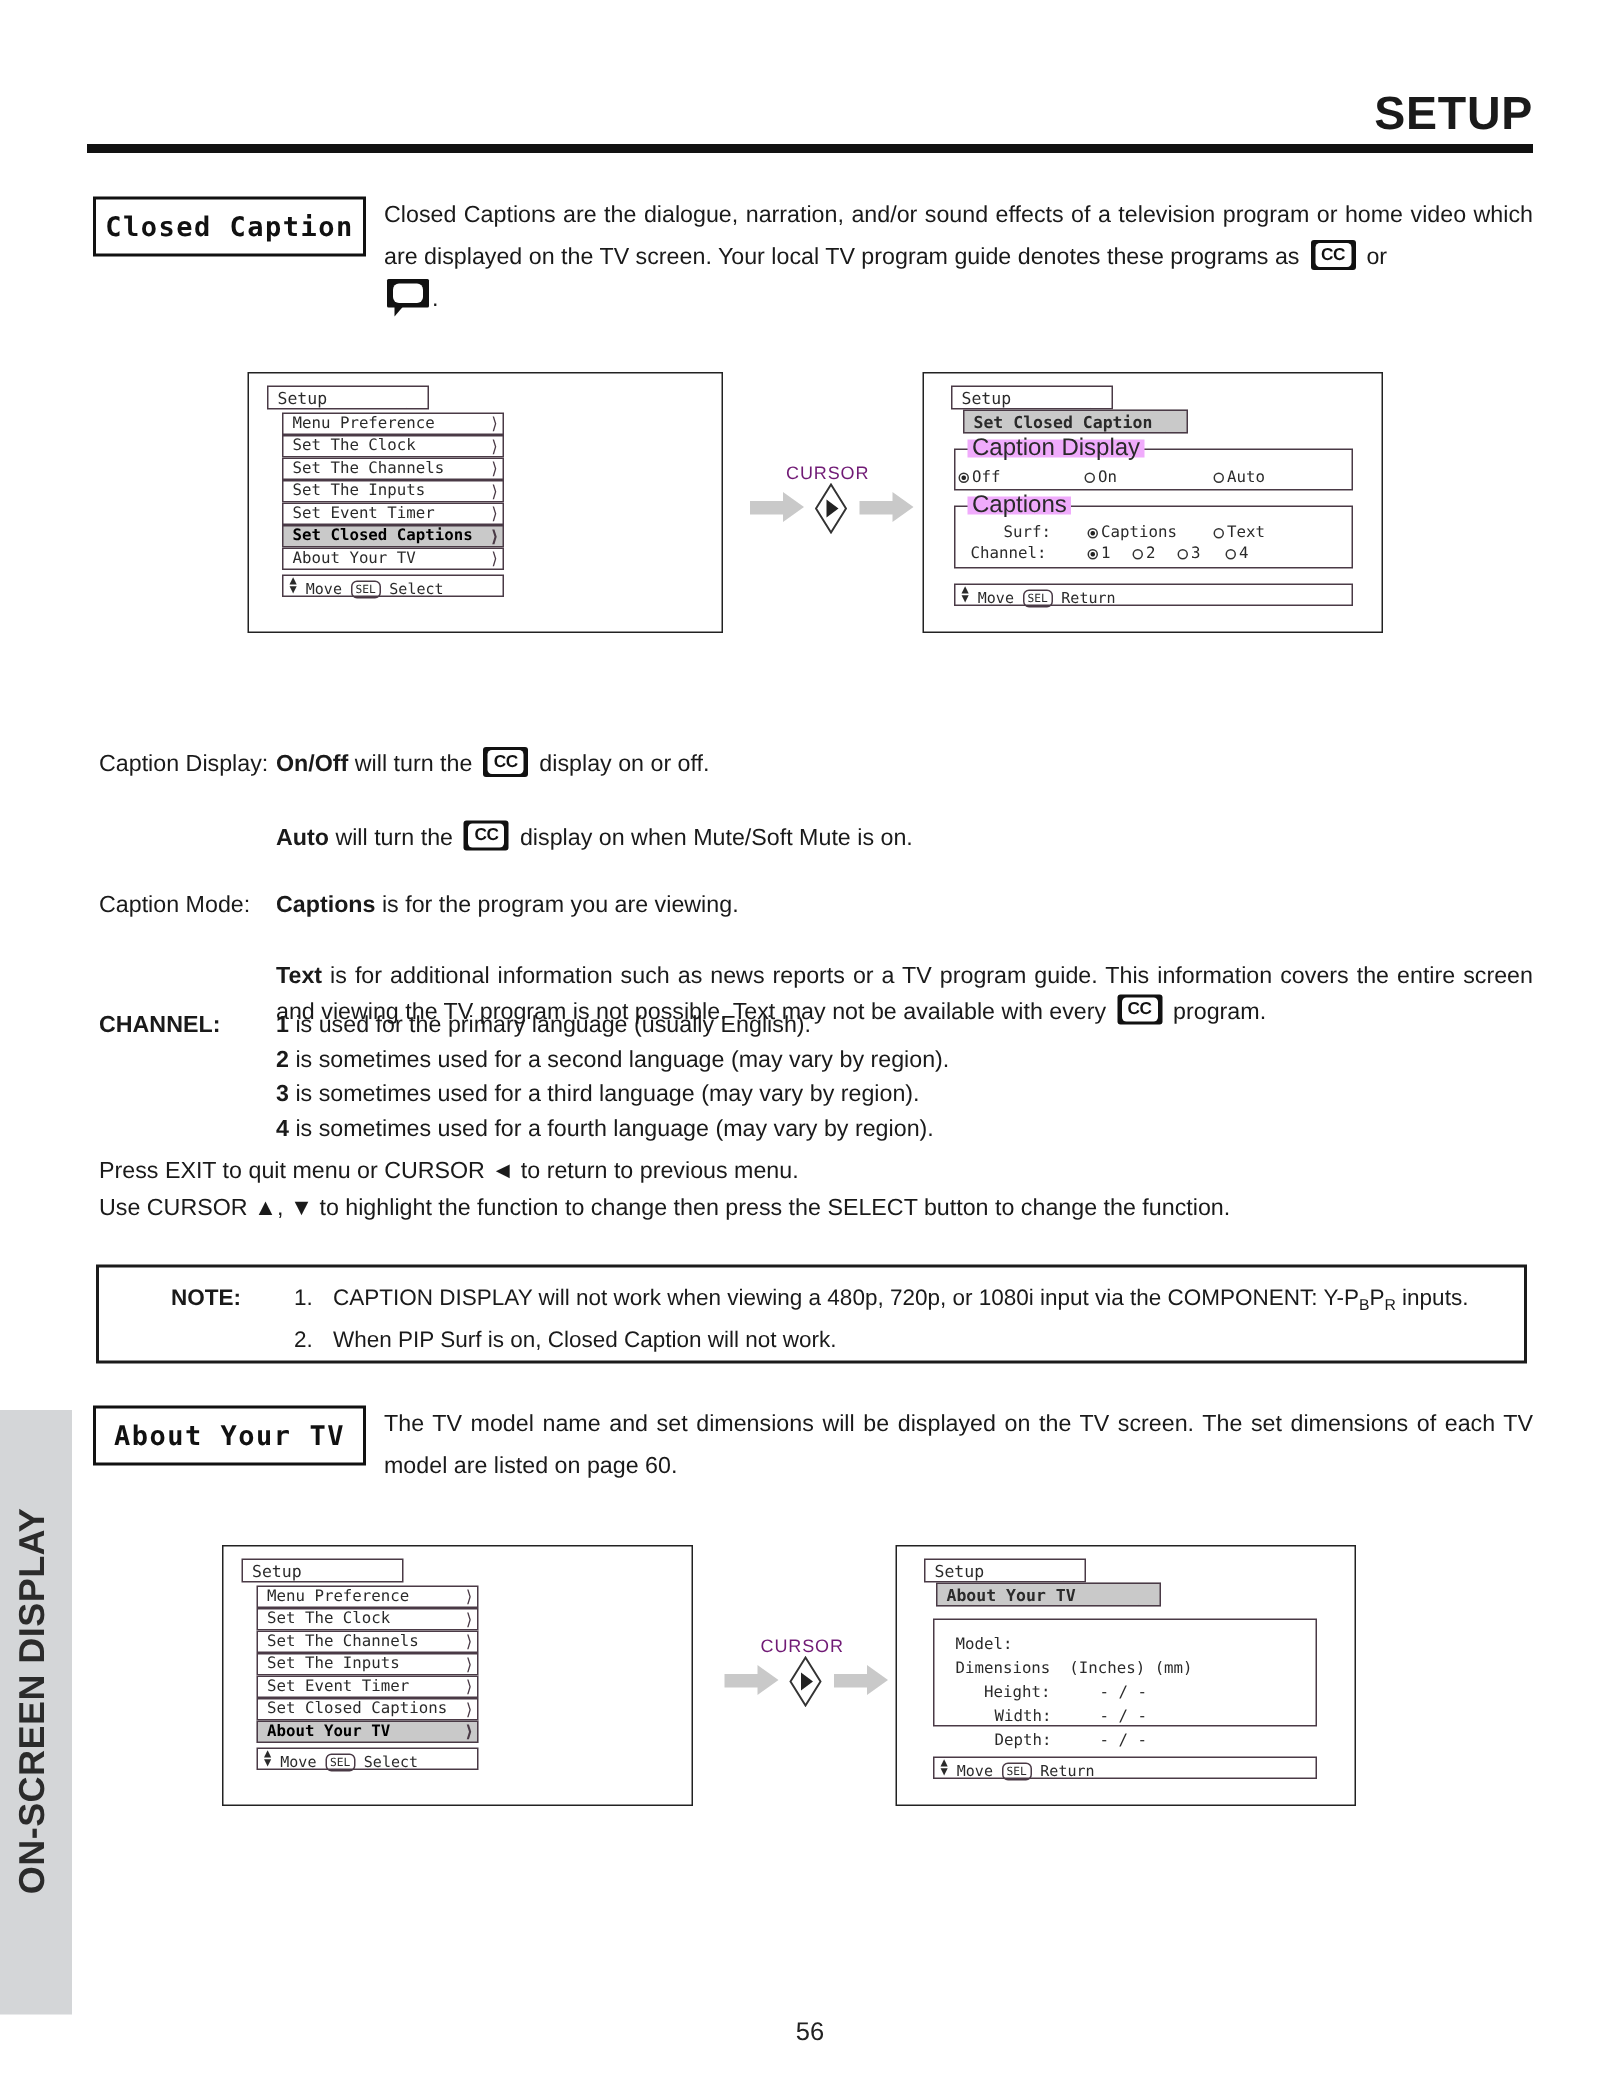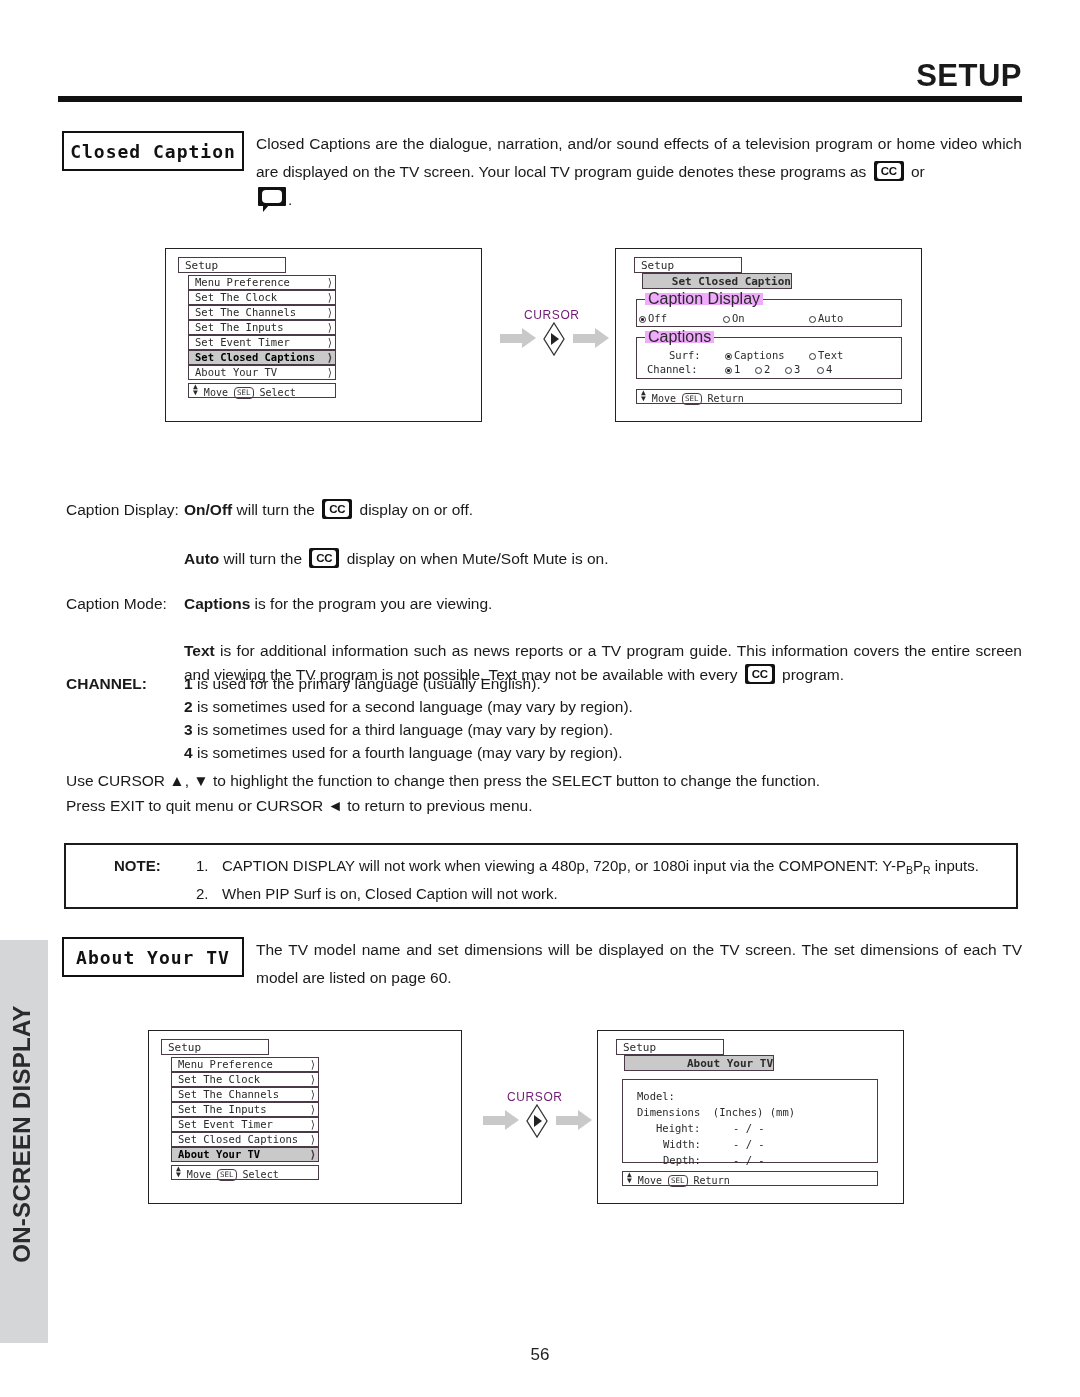--- a/index.html
+++ b/index.html
@@ -109,21 +109,21 @@
     box-sizing:border-box;
   }
   .tab-title .fold{
     position:absolute; right:0; top:0; width:14px; height:100%;
     overflow:hidden;
   }
   .tab-title .fold::before{
     content:""; position:absolute; left:-3px; top:-3px; width:22px;height:22px;
     border-left:1.4px solid #4a3a46; transform:rotate(-30deg);
   }
-  .tab-title.sel{ background:#c9c9c9; font-weight:bold;text-align:right; }
+  .tab-title.sel{ background:#c9c9c9; font-weight:bold; }
 
   .menu-row{
     position:absolute; height:15px; border:1.2px solid #4a3a46; background:#fff;
     font-family:"DejaVu Sans Mono","Liberation Mono",monospace;
     font-size:10.5px; line-height:13px; color:#2a2a2a; padding-left:6px;
     box-sizing:border-box; overflow:hidden;
   }
   .menu-row.hl{ background:#c9c9c9; font-weight:bold; color:#000;}
   .menu-row .chev{
     position:absolute; right:2px; top:0px; font-size:11px; line-height:13px;
@@ -334,22 +334,22 @@
     <div class="ch-term"></div>
     <div><b>3</b><span> is sometimes used for a third language (may vary by region).</span></div>
   </div>
   <div class="ch-row">
     <div class="ch-term"></div>
     <div><b>4</b><span> is sometimes used for a fourth language (may vary by region).</span></div>
   </div>
 </div>
 
 <div id="cursor-note">
+  <div>Press EXIT to quit menu or CURSOR ◄ to return to previous menu.</div>
   <div>Use CURSOR ▲, ▼ to highlight the function to change then press the SELECT button to change the function.</div>
-  <div>Press EXIT to quit menu or CURSOR ◄ to return to previous menu.</div>
 </div>
 
 <div id="note-box">
   <div id="note-inner">
     <div id="note-label">NOTE:</div>
     <div style="flex:1;">
       <div class="note-item">
         <div class="note-num">1.</div>
         <div><span>CAPTION DISPLAY will not work when viewing a 480p, 720p, or 1080i input via the COMPONENT: Y-P</span><sub>B</sub><span>P</span><sub>R</sub><span> inputs.</span></div>
       </div>
@@ -411,21 +411,21 @@
 </div>
 
 <div id="osd-d" class="osd-frame">
   <div class="tab-title" style="left:18px;top:8px;width:108px;height:16px;">
     <span>Setup</span><span class="fold"></span>
   </div>
   <div class="tab-title sel" style="left:26px;top:24px;width:150px;height:16px;">
     <span>About Your TV</span><span class="fold"></span>
   </div>
 
-  <div class="group" style="left:24px;top:48px;width:256px;height:84px;text-align:center;">
+  <div class="group" style="left:24px;top:48px;width:256px;height:72px;text-align:center;">
     <span class="osd-text" style="left:14px;top:10px;">Model:</span>
     <span class="osd-text" style="left:14px;top:26px;">Dimensions  (Inches) (mm)</span>
     <span class="osd-text" style="left:33px;top:42px;">Height:</span>
     <span class="osd-text" style="left:110px;top:42px;">- / -</span>
     <span class="osd-text" style="left:40px;top:58px;">Width:</span>
     <span class="osd-text" style="left:110px;top:58px;">- / -</span>
     <span class="osd-text" style="left:40px;top:74px;">Depth:</span>
     <span class="osd-text" style="left:110px;top:74px;">- / -</span>
   </div>
 

